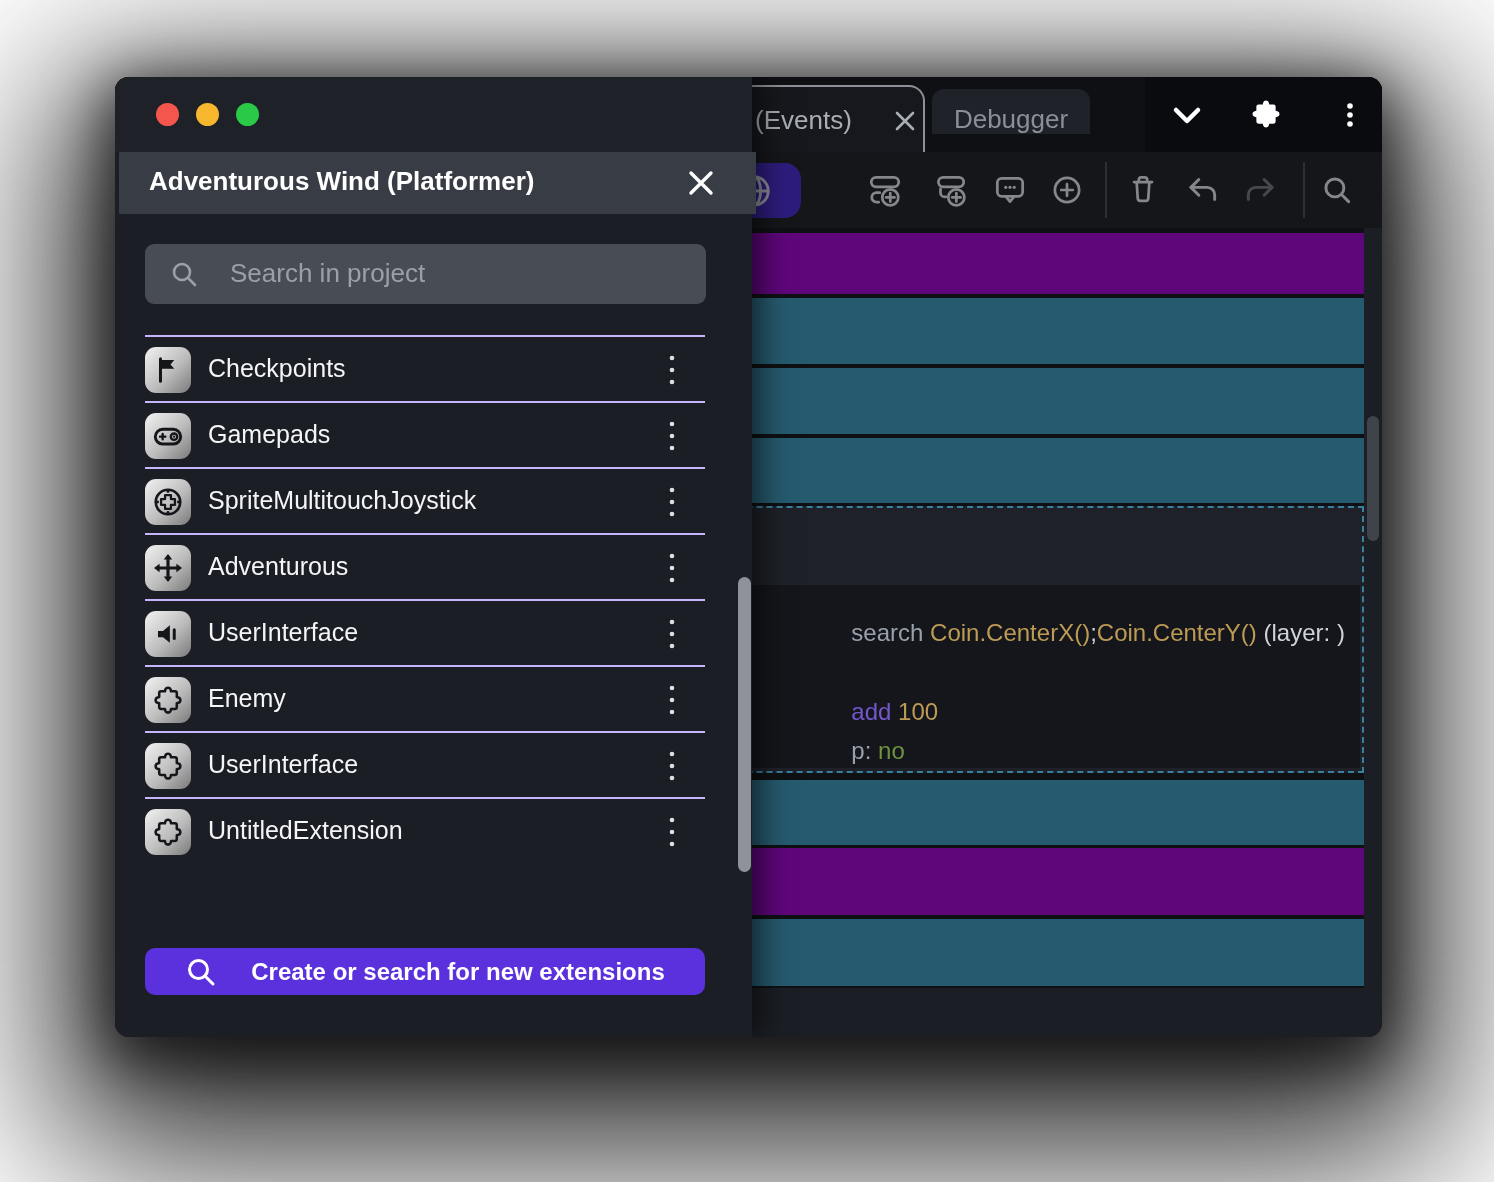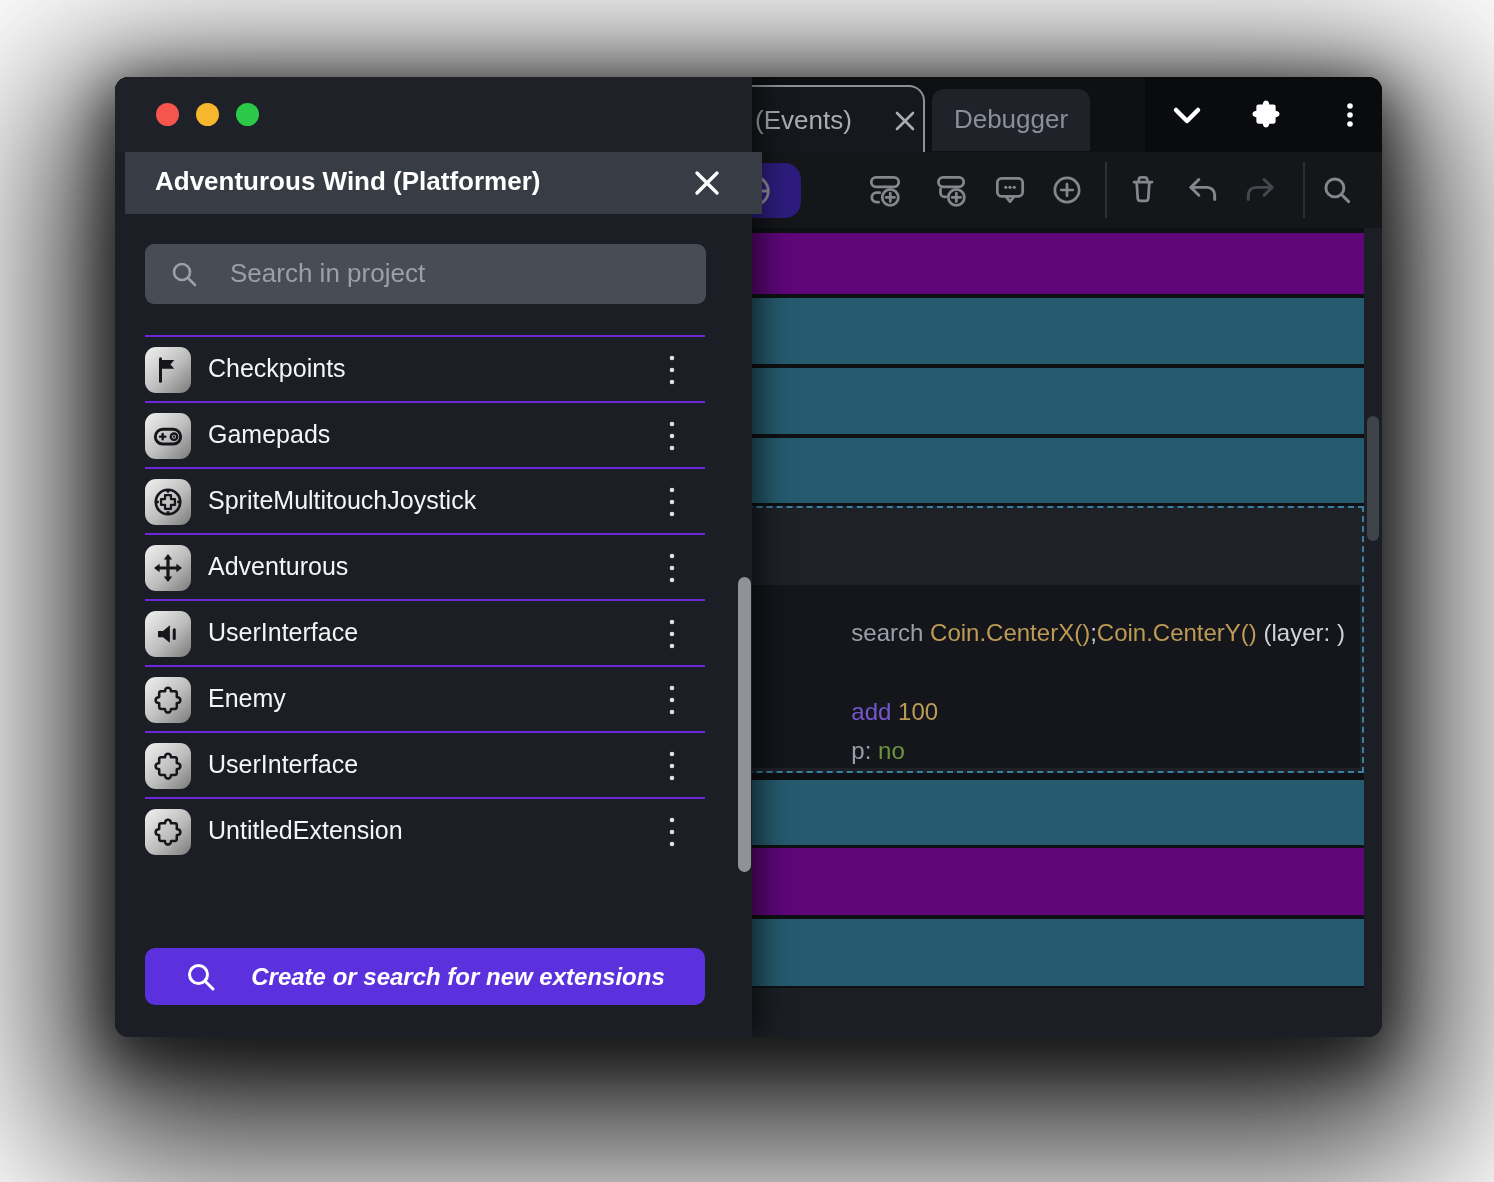--- a/index.html
+++ b/index.html
@@ -12,21 +12,21 @@
 
   
   .events-layer { position:absolute; inset:0; background:#1b1e24; }
 
   .tabbar { position:absolute; left:0; top:0; width:1267px; height:75px; background:#0e1014; }
   .tab-events { position:absolute; left:-30px; top:8px; width:840px; height:69px;
     background:#16181d; border:2px solid #8d9097; border-bottom:none;
     border-radius:16px 16px 0 0; }
   .tab-events-label { position:absolute; left:668px; top:18px; font-size:26px; color:#a9adb5; }
   .tab-events-close { position:absolute; left:806px; top:22px; width:24px; height:24px; }
-  .tab-debugger { position:absolute; left:817px; top:12px; width:158px; height:62px;
+  .tab-debugger { position:absolute; left:817px; top:12px; width:158px; height:45px;
     background:#1f2228; border-radius:12px 12px 0 0; text-align:center; }
   .tab-debugger-label { line-height:60px; font-size:26px; color:#8a8f98; }
 
   .titlebar-right { position:absolute; left:1030px; top:0; width:237px; height:75px; background:#0a0b0f; }
   .titlebar-right svg { position:absolute; top:21px; }
 
   .toolbar { position:absolute; left:0; top:75px; width:1267px; height:76px; background:#14161a; }
   .tool-pill { position:absolute; left:600px; top:11px; width:86px; height:55px;
     background:#2d1c7c; border-radius:0 16px 16px 0; }
   .tool-pill svg { position:absolute; right:28px; top:9px; }
@@ -53,43 +53,43 @@
   
   .drawer { position:absolute; left:0; top:0; width:637px; height:960px; background:#1b1e24;
     box-shadow:10px 0 26px rgba(0,0,0,0.55); }
 
   .drawer-titlebar { position:absolute; left:0; top:0; width:637px; height:75px; background:#1e2127; }
   .traffic { position:absolute; top:26px; width:23px; height:23px; border-radius:50%; }
   .t-red    { left:41px;  background:#f4564d; }
   .t-yellow { left:81px;  background:#f6b62d; }
   .t-green  { left:121px; background:#2bc948; }
 
-  .drawer-header { position:absolute; left:10px; top:75px; width:637px; height:62px; background:#383c44; }
+  .drawer-header { position:absolute; left:4px; top:75px; width:637px; height:62px; background:#383c44; }
   .drawer-title { position:absolute; left:30px; top:14px; font-size:26px; font-weight:bold; color:#ffffff; }
   .drawer-close { position:absolute; left:568px; top:17px; width:28px; height:28px; cursor:pointer; }
 
   .searchbox { position:absolute; left:30px; top:167px; width:561px; height:60px;
     background:#484c54; border-radius:9px;text-align:center; }
   .searchbox svg { position:absolute; left:24px; top:15px; }
   .search-placeholder { position:absolute; left:85px; top:14px; font-size:26px; color:#9ba0a8; }
 
   .ext-list { position:absolute; left:30px; top:258px; width:560px; }
-  .ext-row { position:relative; height:66px; border-top:2px solid #6d28d9; }
+  .ext-row { position:relative; height:66px; border-top:2px solid #c4b5fd; }
   .ext-tile { position:absolute; left:0; top:10px; width:46px; height:46px; border-radius:11px;
     background:linear-gradient(135deg,#f2f2f2 0%,#bdbdbd 55%,#7a7a7a 100%);
     display:flex; align-items:center; justify-content:center; }
   .ext-label { position:absolute; left:63px; top:17px; font-size:25px; color:#f4f5f7; }
   .ext-kebab { position:absolute; left:516px; top:12px; width:22px; height:42px; cursor:pointer; }
 
   .drawer-scrollbar { position:absolute; left:623px; top:500px; width:13px; height:295px;
     background:#8f9298; border-radius:7px; }
 
-  .cta-button { position:absolute; left:30px; top:871px; width:560px; height:57px;
+  .cta-button { position:absolute; left:30px; top:871px; width:560px; height:47px;
     background:#5b30dd; border-radius:10px; border:none; cursor:pointer;
-    display:flex; align-items:center; justify-content:center; gap:34px;font-style:italic; }
+    display:flex; align-items:center; justify-content:center; gap:34px; }
   .cta-label { font-size:24px; font-weight:bold; color:#ffffff; }
 </style>
 </head>
 <body>
 
 <div class="window">
 
   <div class="events-layer">
 
     <div class="tabbar">

